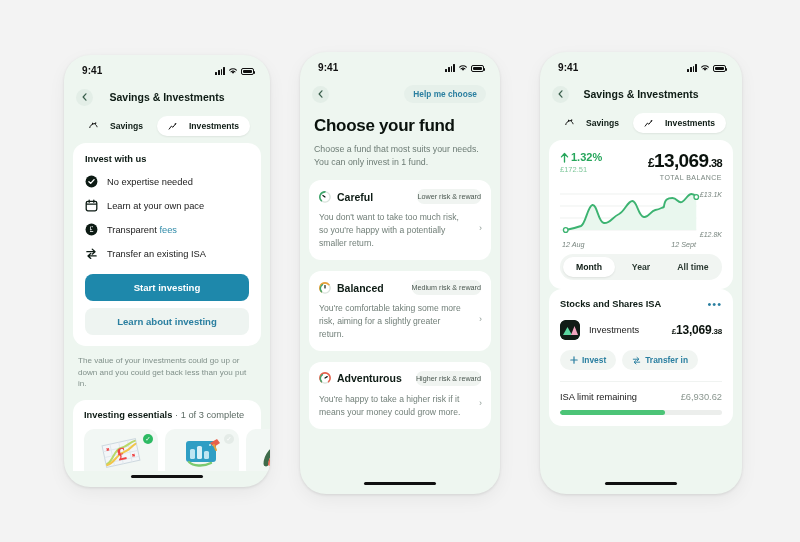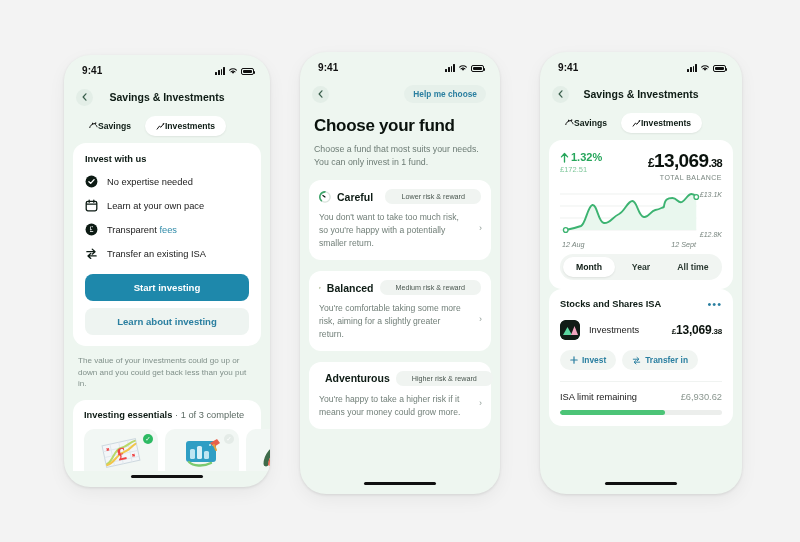--- a/index.html
+++ b/index.html
@@ -58,21 +58,21 @@
     font-size:10.5px; font-weight:bold; color:#0d1b14; pointer-events:none;
   }
   .helpbtn {
     margin-left:auto; background:#e6f0ea; color:#2a7fa0;
     font-size:8.3px; font-weight:bold; padding:4px 9px; border-radius:10px;
   }
 
   
   .segtabs { display:flex; align-items:center; gap:3px; padding: 5px 12px 7px 14px; flex:0 0 auto;}
   .segtab {
-    display:flex;align-items:center;gap:0;
+    display:flex;align-items:center;gap:12px;
     font-size:8.6px;font-weight:bold;color:#0d1b14;
     padding:5px 11px;border-radius:12px;
   }
   .segtab.active { background:#ffffff; box-shadow:0 1px 2px rgba(0,0,0,.07);}
   .segico { width:9px;height:9px;display:block;}
 
   
   .body { flex:1 1 auto; padding: 0 9px; overflow:hidden; }
   .card {
     background:#fff; border-radius:13px; padding:11px 12px;
@@ -104,21 +104,21 @@
   .ess-check { position:absolute; right:5px; top:5px; width:10px;height:10px;border-radius:50%;
     background:#2dba63; color:#fff; font-size:6.5px; display:flex;align-items:center;justify-content:center;}
   .ess-check.off { background:#e4ebe7; color:#fff;}
 
   
   .bigtitle { font-size:17px; font-weight:bold; color:#0a120d; padding: 8px 5px 0 5px; letter-spacing:-.3px;}
   .subtitle { font-size:8.8px; color:#6d7c75; line-height:1.5; padding: 7px 5px 0 5px;}
   .fund { background:#fff; border-radius:12px; margin-top:11px; padding:9px 10px 10px 10px; position:relative;}
   .fund-head { display:flex; align-items:center; gap:6px;}
   .fund-name { font-size:10.5px; font-weight:bold; color:#0d1b14;}
-  .fund-tag { margin-left:auto; background:#f0f4f1; color:#49564f; font-size:7.2px; padding:3px 16px; border-radius:7px; white-space:nowrap;}
+  .fund-tag { margin-left:auto; background:#f0f4f1; color:#49564f; font-size:7.2px; padding:3px 0; border-radius:7px; white-space:nowrap;}
   .fund-desc { font-size:8.6px; color:#717f78; line-height:1.5; margin-top:7px; padding-right:16px;}
   .chev { position:absolute; right:9px; top:50%; margin-top:3px; color:#8e9b95; font-size:9px;}
 
   
   .balcard { background:#fff; border-radius:13px; padding:11px 11px 9px 11px;}
   .balrow { display:flex; align-items:flex-start;}
   .chgwrap { display:flex; flex-direction:column; }
   .chg { display:flex; align-items:center; gap:2px; font-size:11px; font-weight:bold; color:#26a65b;}
   .chgsub { font-size:7.5px; color:#7fc79b; margin-top:2px;}
   .balwrap { margin-left:auto; text-align:right;}

